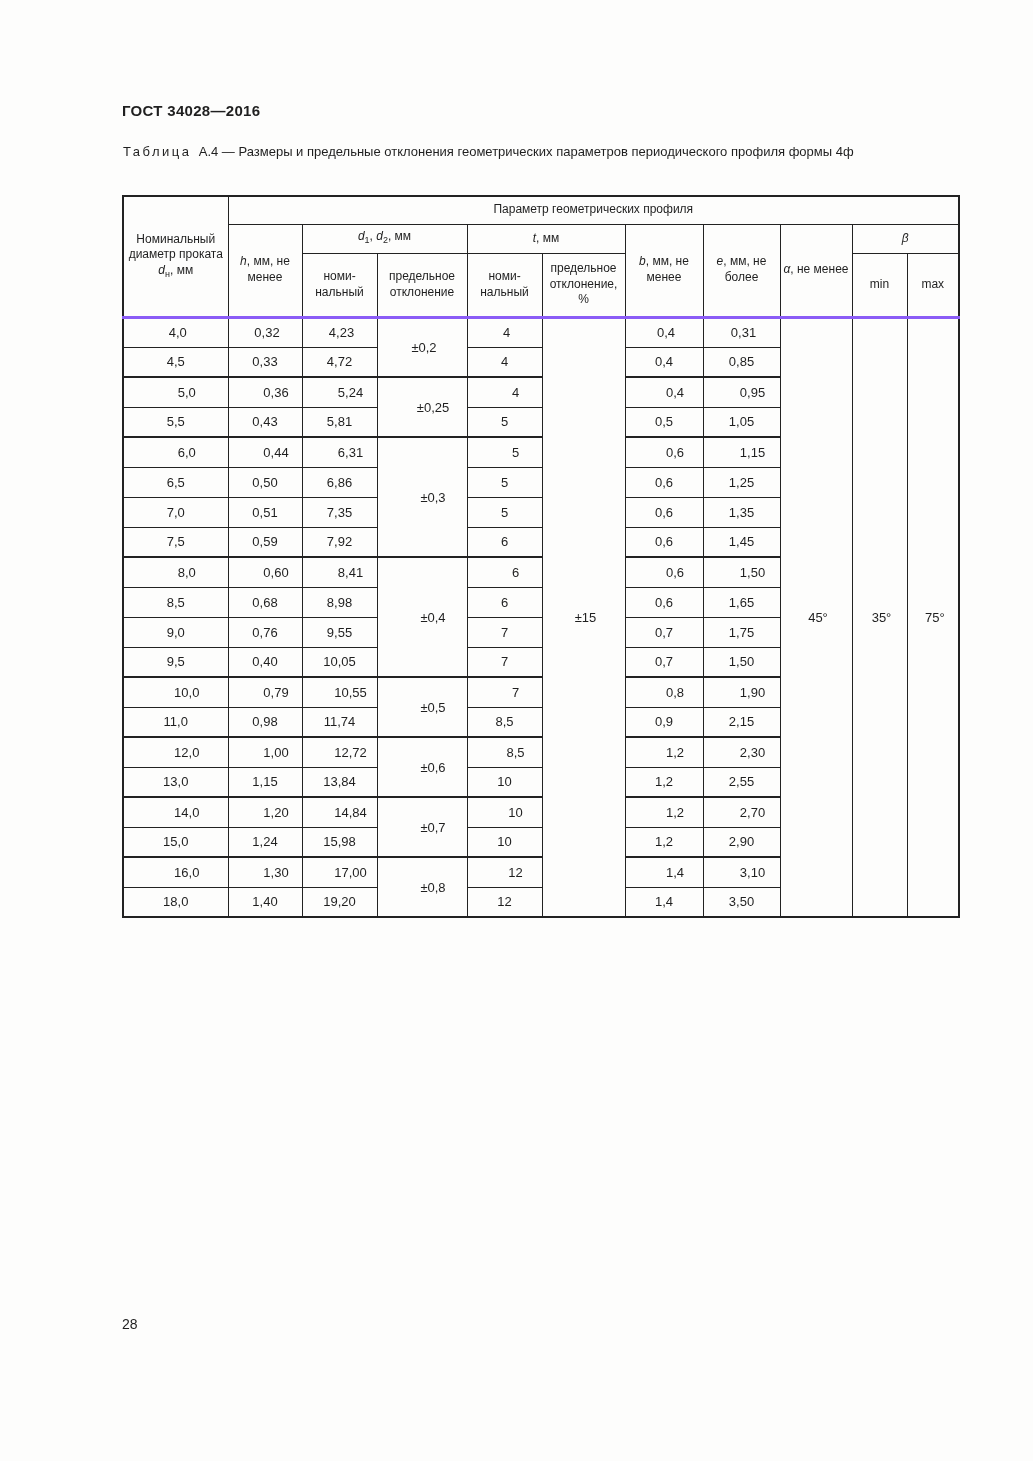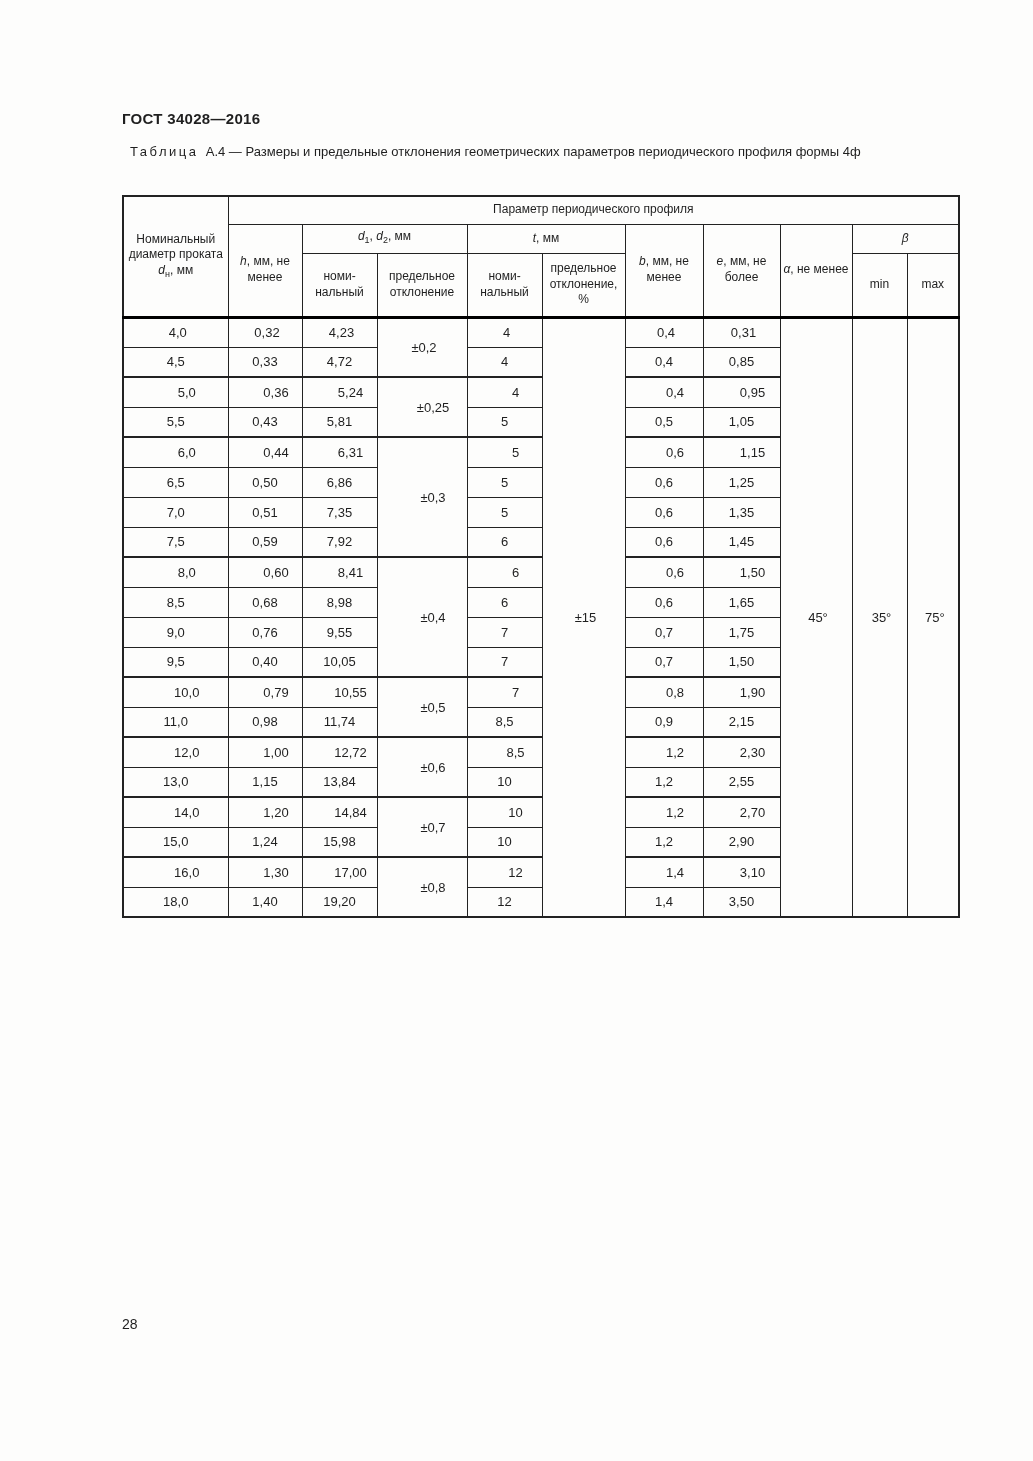--- a/index.html
+++ b/index.html
@@ -7,25 +7,25 @@
   .page {
     position:relative;
     width:1033px; height:1461px;
     background:#fdfdfc;
     font-family:"Liberation Sans", sans-serif;
     color:#1f1f1f;
     margin:0 auto;
     overflow:hidden;
   }
   .gost-header {
-    position:absolute; left:122px; top:110px;
+    position:absolute; left:122px; top:102px;
     font-size:15px; font-weight:bold; letter-spacing:0.3px;
   }
   .table-title {
-    position:absolute; left:130px; top:142px; width:842px;
+    position:absolute; left:123px; top:142px; width:842px;
     font-size:13px; line-height:1.6;
   }
   .table-title .spaced { letter-spacing:2.5px; }
   table.gost-table {
     position:absolute; left:122px; top:195px;
     width:837px;
     border-collapse:collapse;
     table-layout:fixed;
     border:2px solid #222;
   }
@@ -35,21 +35,21 @@
     vertical-align:middle;
     font-weight:normal;
     padding:1px 2px;
   }
   thead th { font-size:12px; line-height:1.3; }
   thead tr.h1 { height:28px; }
   thead tr.h2 { height:29px; }
   thead tr.h3 { height:64px; }
   thead .wrap { white-space:pre-line; }
   tbody td { font-size:13px; height:30px; }
-  tbody tr:first-child td { border-top:3px solid #000000;padding-left:6px; }
+  tbody tr:first-child td { border-top:3px solid #8b5cf6;padding-left:6px; }
   tbody tr.group-start td { border-top:2px solid #222;padding-left:24px; }
   .var { font-style:italic; }
   sub { font-size:9px; }
   .page-number {
     position:absolute; left:122px; top:1316px;
     font-size:14px;
   }
 </style>
 </head>
 <body>
@@ -70,21 +70,21 @@
         <col style="width:83px">
         <col style="width:78px">
         <col style="width:77px">
       <col style="width:72px">
         <col style="width:55px">
         <col style="width:52px">
     </colgroup>
     <thead>
       <tr class="h1">
         <th rowspan="3"><span>Номинальный диаметр проката </span><span class="var">d</span><sub>н</sub><span>, мм</span></th>
-        <th colspan="10">Параметр периодического профиля</th>
+        <th colspan="10">Параметр геометрических профиля</th>
       </tr>
       <tr class="h2">
         <th rowspan="2"><span class="var">h</span><span>, мм, не менее</span></th>
         <th colspan="2"><span class="var">d</span><sub>1</sub><span>, </span><span class="var">d</span><sub>2</sub><span>, мм</span></th>
         <th colspan="2"><span class="var">t</span><span>, мм</span></th>
         <th rowspan="2"><span class="var">b</span><span>, мм, не менее</span></th>
         <th rowspan="2"><span class="var">e</span><span>, мм, не более</span></th>
         <th rowspan="2"><span class="var">α</span><span>, не менее</span></th>
         <th colspan="2"><span class="var">β</span></th>
       </tr>

